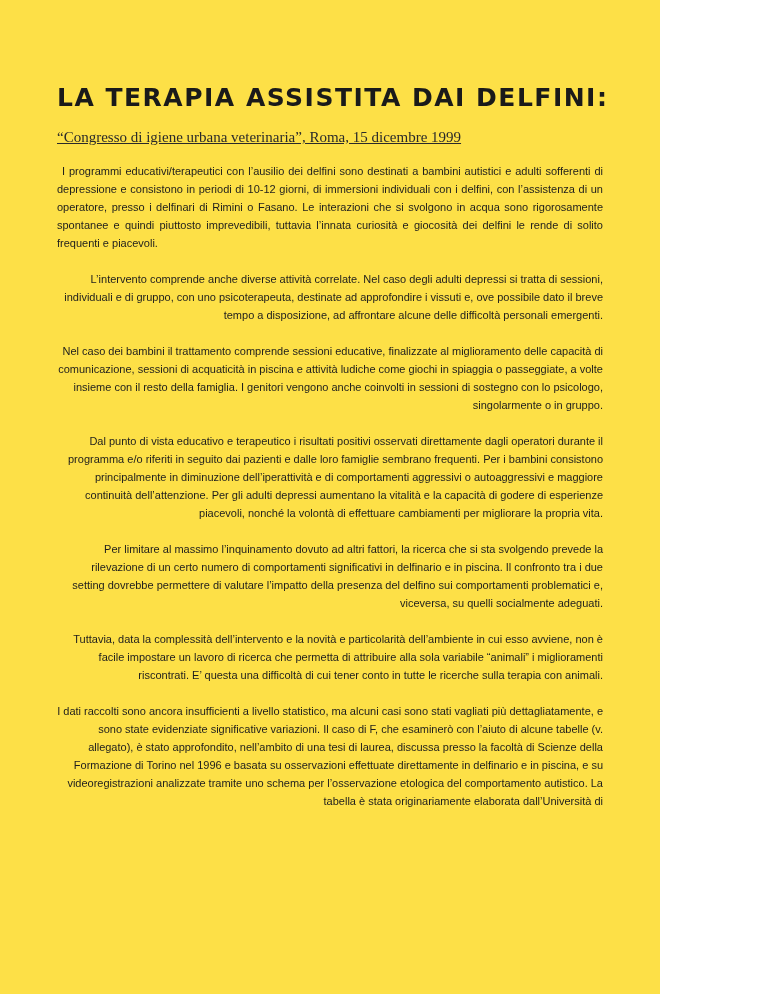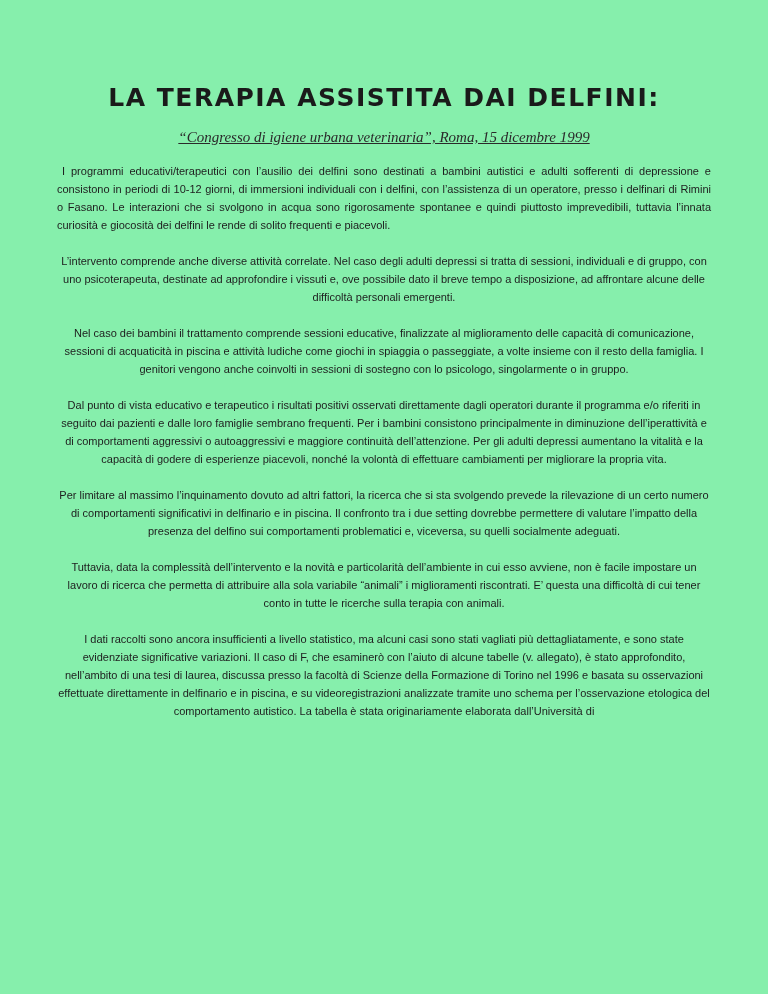--- a/index.html
+++ b/index.html
@@ -7,61 +7,59 @@
     padding: 0;
     background: #ffffff;
   }
   body {
     width: 768px;
     height: 994px;
     overflow: hidden;
   }
   .page {
     box-sizing: border-box;
-    width: 768px;
+    width: 660px;
     height: 994px;
-    background: #86efac;
+    background: #fde047;
     padding: 80px 57px 0 57px;
     color: #1c1c1c;
   }
   .title {
     font-family: "DejaVu Sans", sans-serif;
     font-size: 25px;
     font-weight: 600;
     letter-spacing: 1.5px;
     color: #1a1a1a;
     text-align: center;
     line-height: 36px;
     margin: 0 0 12px 0;
   }
   .title .title-line {
     display: block;
     white-space: nowrap;
   }
   .subtitle {
     font-family: "Liberation Serif", "DejaVu Serif", serif;
-    font-style: italic;
     font-size: 15px;
     color: #2a2a2a;
-    text-align: center;
     line-height: 18px;
     margin: 0 0 16px 0;
   }
   .subtitle .subtitle-text {
     text-decoration: underline;
   }
   .body-text {
     font-family: "Liberation Sans", "DejaVu Sans", sans-serif;
     font-size: 11px;
     line-height: 18px;
     color: #1d1d1d;
   }
   .body-text p {
     margin: 0 0 18px 0;
-    text-align: center;
+    text-align: right;
   }
   .body-text p.justify {
     text-align: justify;
   }
   .body-text p.first {
     text-indent: 5px;
   }
 </style>
 </head>
 <body>

